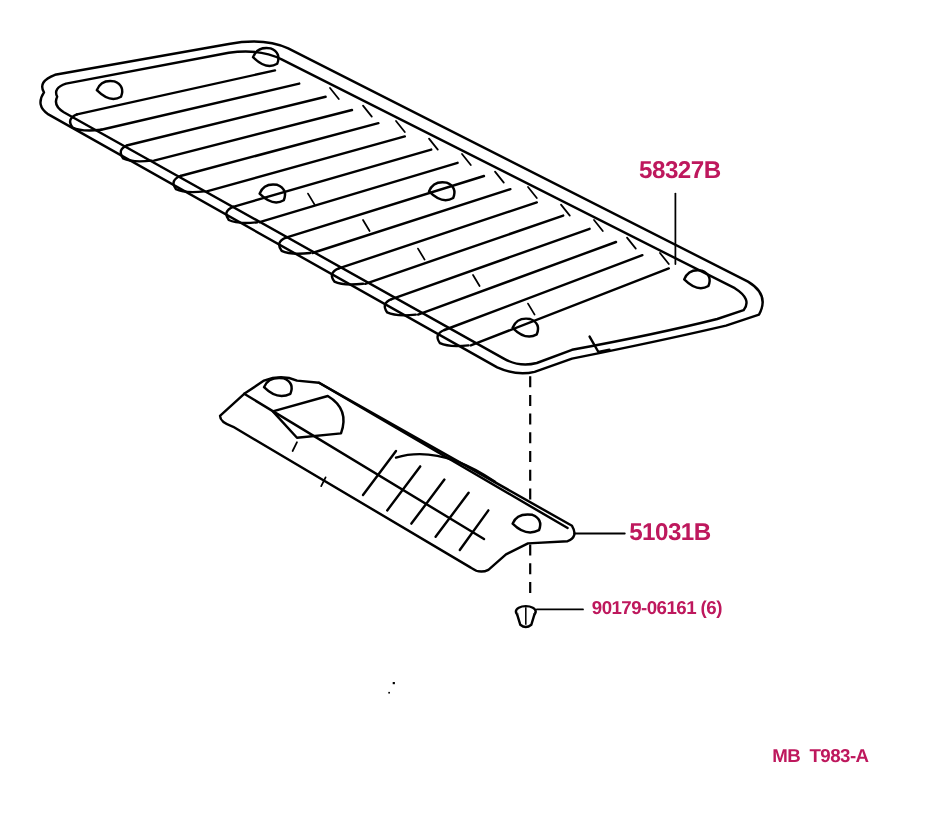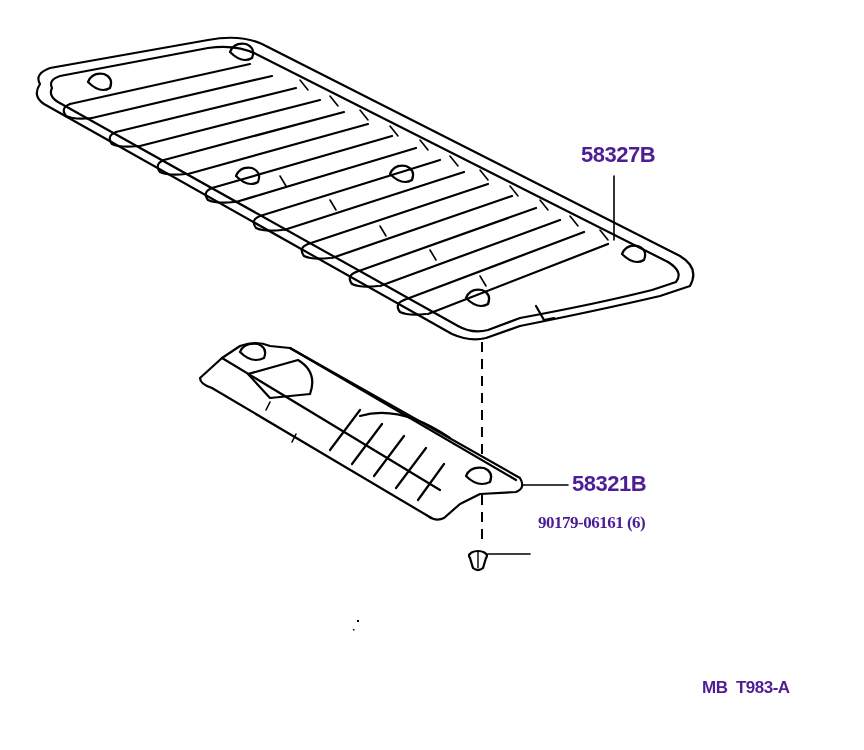--- a/index.html
+++ b/index.html
@@ -1,18 +1,18 @@
 <!DOCTYPE html>
 <html><head>
 <meta charset="utf-8">
 <style>
   html, body { margin: 0; padding: 0; background: #ffffff; }
   body { width: 864px; height: 750px; position: relative; overflow: hidden; font-family: "Liberation Sans", sans-serif; }
   #diagram { position: absolute; left: 0; top: 0; width: 864px; height: 750px; }
-  .label { position: absolute; font-family: "Liberation Sans", sans-serif; color: #4c1d95; font-weight: bold; letter-spacing: -0.5px; }
+  .label { position: absolute; font-family: "Liberation Sans", sans-serif; color: #be185d; font-weight: bold; letter-spacing: -0.5px; }
   .big { font-size: 22px; }
   .mid { font-size: 17px; }
   .stroke { fill: none; stroke: #000; stroke-width: 2.2; stroke-linejoin: round; stroke-linecap: round; }
   .thin { fill: none; stroke: #000; stroke-width: 1.6; stroke-linecap: round; }
   .fill-w { fill: #fff; stroke: #000; stroke-width: 2.2; stroke-linejoin: round; }
 </style>
 </head>
 <body>
 
 <svg id="diagram" viewBox="0 0 864 750" xmlns="http://www.w3.org/2000/svg">
@@ -114,15 +114,15 @@
     <path d="M470,558 L473,568 Q478,572 483,568 L486,558" fill="#fff" stroke="#000" stroke-width="2.2"></path>
     <line x1="478" y1="552" x2="478" y2="568" stroke="#000" stroke-width="1.4"></line>
   </g>
   <line class="thin" x1="488" y1="554" x2="530" y2="554"></line>
 
   <rect x="357" y="620" width="2" height="2" fill="#000"></rect>
   <rect x="353" y="629" width="1.5" height="1.5" fill="#000"></rect>
 </svg>
 
 <div class="label big" style="left:581px; top:142px;">58327B</div>
-<div class="label big" style="left:572px; top:471px;">58321B</div>
-<div class="label mid" style="left:538px; top:513px;font-family:Liberation Serif, serif;">90179-06161 (6)</div>
+<div class="label big" style="left:572px; top:471px;">51031B</div>
+<div class="label mid" style="left:538px; top:543px;">90179-06161 (6)</div>
 <div class="label mid" style="left:702px; top:678px; white-space:pre;">MB  T983-A</div>
 
 </body></html>

